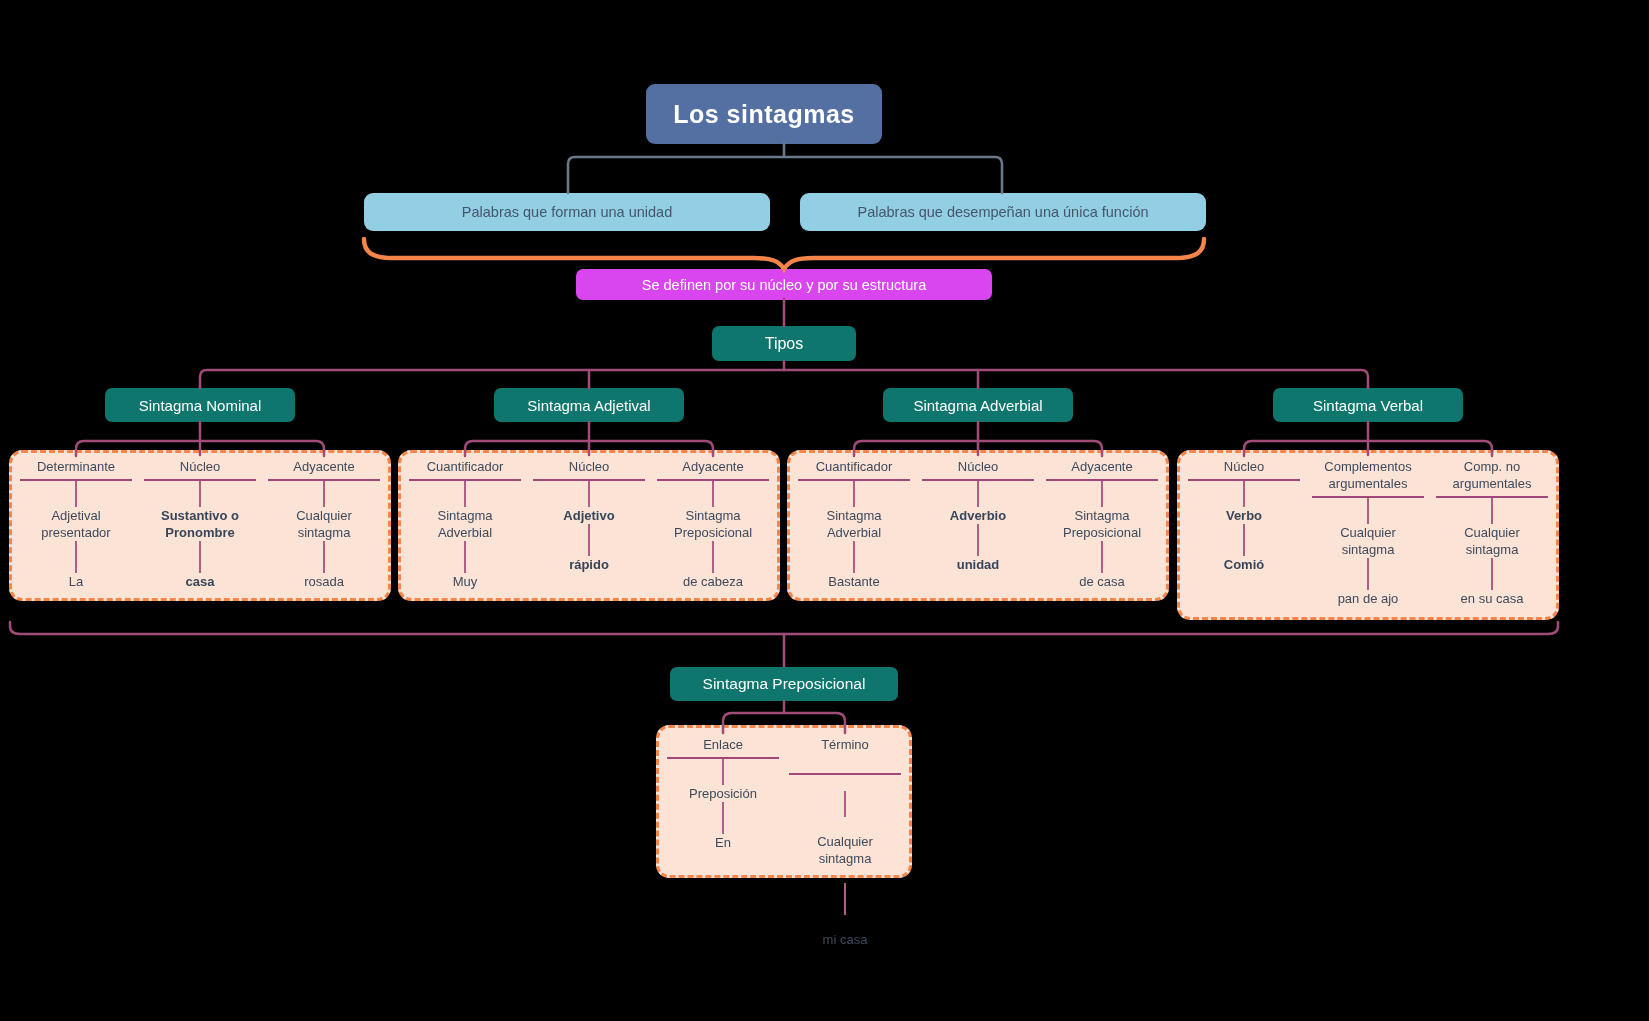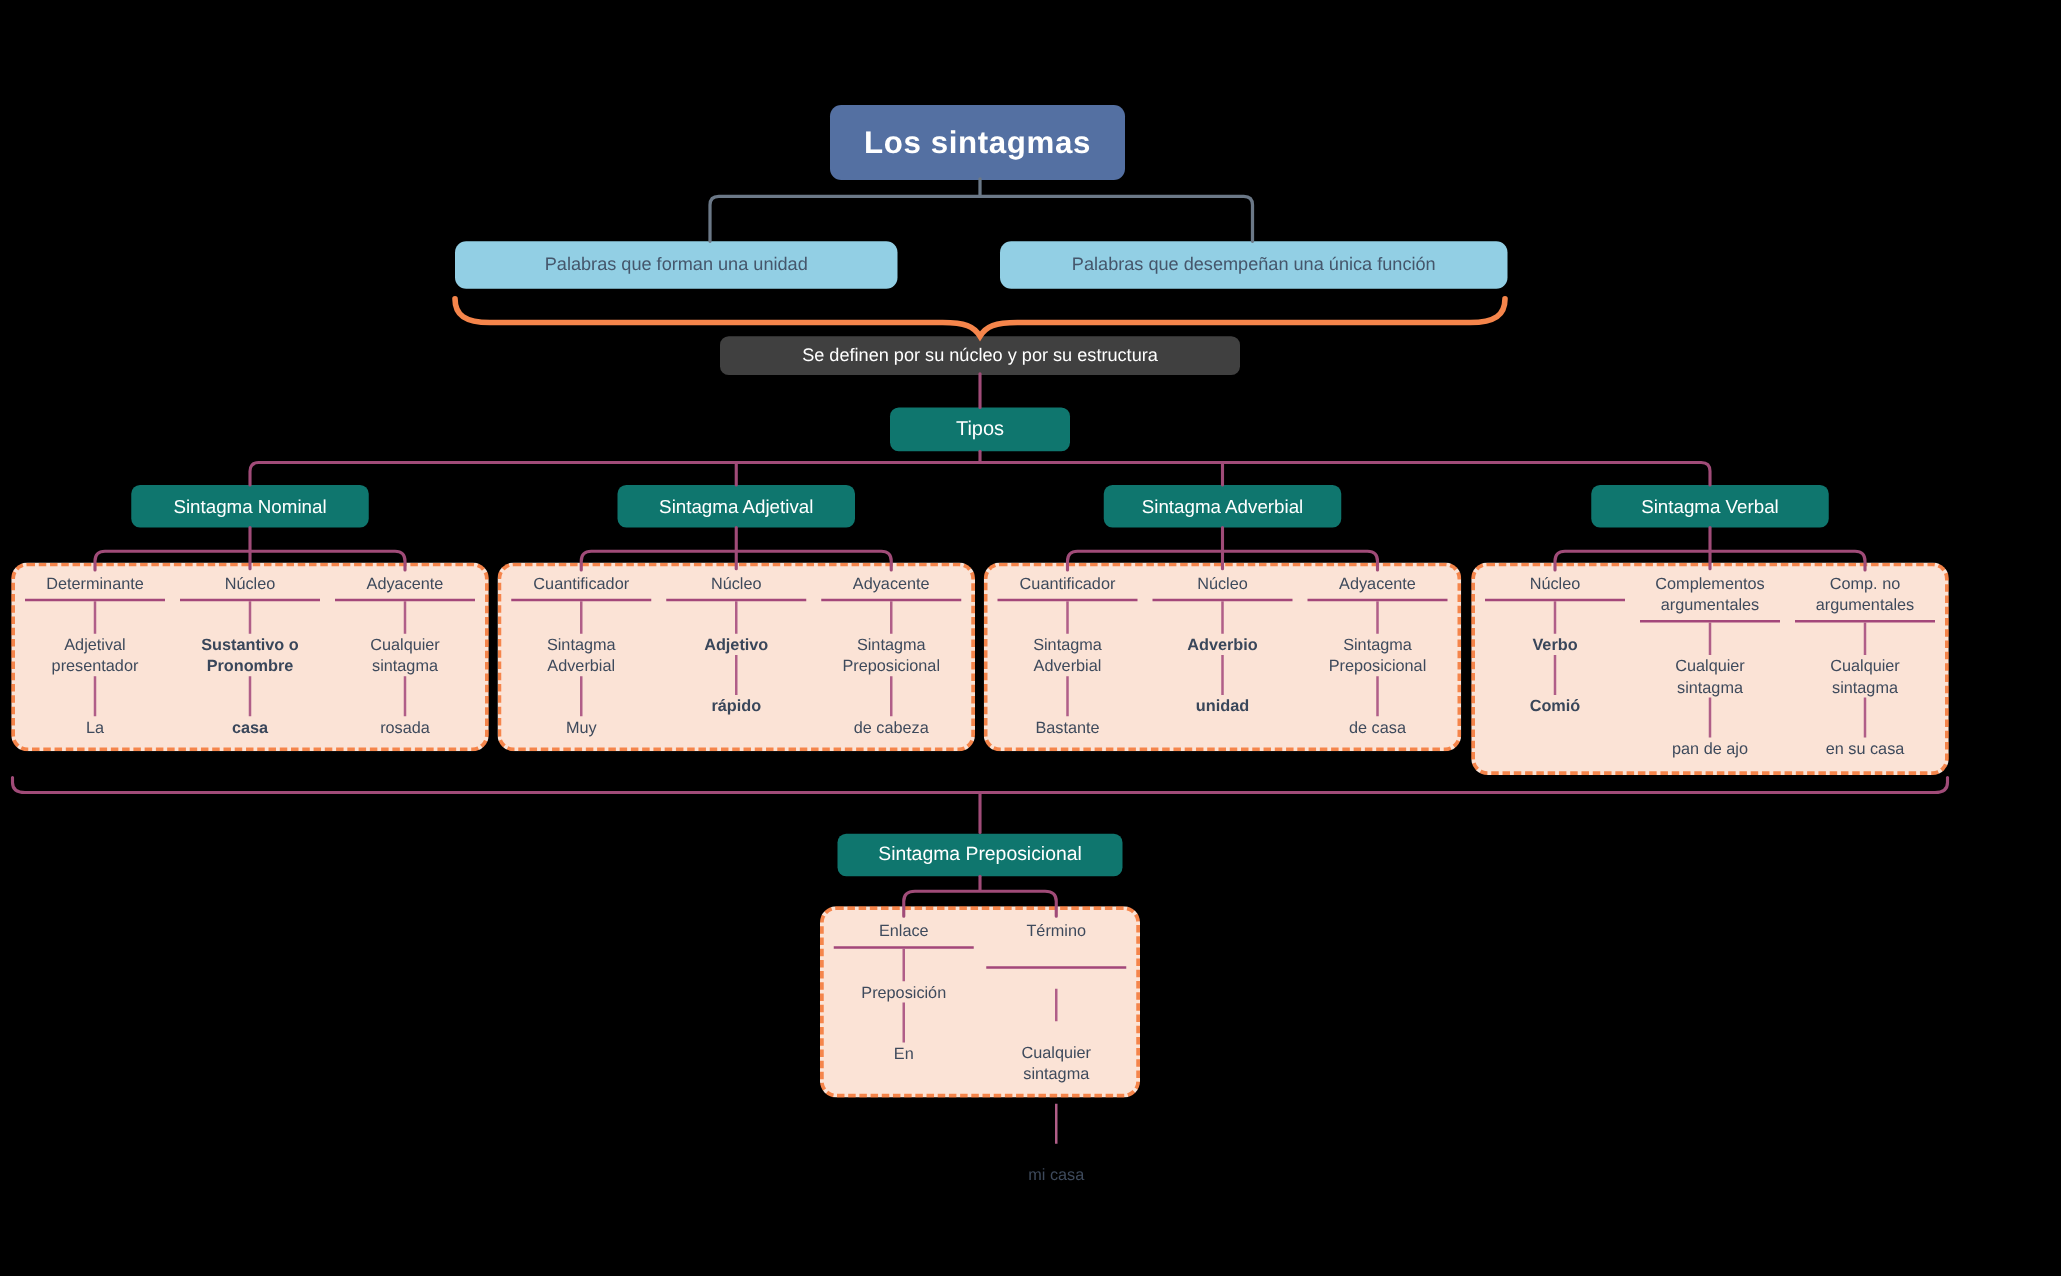--- a/index.html
+++ b/index.html
@@ -7,21 +7,21 @@
     position:relative;width:1649px;height:1021px;background:#000;overflow:hidden;
     font-family:"Liberation Sans",sans-serif;
   }
   .wires{position:absolute;left:0;top:0;z-index:3;pointer-events:none;}
   .node{
     position:absolute;z-index:2;display:flex;align-items:center;justify-content:center;
     text-align:center;box-sizing:border-box;
   }
   .title-node{background:#5470A2;color:#fff;font-size:25px;font-weight:bold;border-radius:9px;letter-spacing:.5px;}
   .blue-node{background:#92CFE4;color:#45566B;font-size:14.5px;border-radius:9px;}
-  .orange-node{background:#404040;color:#fff;font-size:14.5px;border-radius:7px;}
+  .orange-node{background:#d946ef;color:#fff;font-size:14.5px;border-radius:7px;}
   .purple-node{background:#0f766e;color:#fff;border-radius:7px;}
   .tipos-node{font-size:16px;}
   .branch-header{font-size:15px;width:190px;height:34px;top:388px;}
   .prep-header{font-size:15.5px;}
   .peach-box{
     position:absolute;z-index:1;background:#FBE3D6;border:3px dashed #F5854B;
     border-radius:13px;box-sizing:border-box;
   }
   .col{
     position:absolute;z-index:2;display:flex;flex-direction:column;align-items:center;
@@ -66,25 +66,25 @@
       <path d="M1244 456 V449 Q1244 441 1252 441 H1484 Q1492 441 1492 449 V456"></path>
 
       <path d="M10 622 V626 Q10 634 20 634 H1548 Q1558 634 1558 626 V622"></path>
       <path d="M784 634 V666"></path>
 
       <path d="M784 701 V712"></path>
       <path d="M723 733 V721 Q723 713 732 713 H836 Q845 713 845 721 V733"></path>
     </g>
   </svg>
 
-  <div class="node title-node" style="left:664px;top:84px;width:236px;height:60px;">
+  <div class="node title-node" style="left:646px;top:84px;width:236px;height:60px;">
     <span>Los sintagmas</span>
   </div>
 
-  <div class="node blue-node" style="left:364px;top:193px;width:354px;height:38px;">
+  <div class="node blue-node" style="left:364px;top:193px;width:406px;height:38px;">
     <span>Palabras que forman una unidad</span>
   </div>
   <div class="node blue-node" style="left:800px;top:193px;width:406px;height:38px;">
     <span>Palabras que desempeñan una única función</span>
   </div>
 
   <div class="node orange-node" style="left:576px;top:269px;width:416px;height:31px;">
     <span>Se definen por su núcleo y por su estructura</span>
   </div>
 

